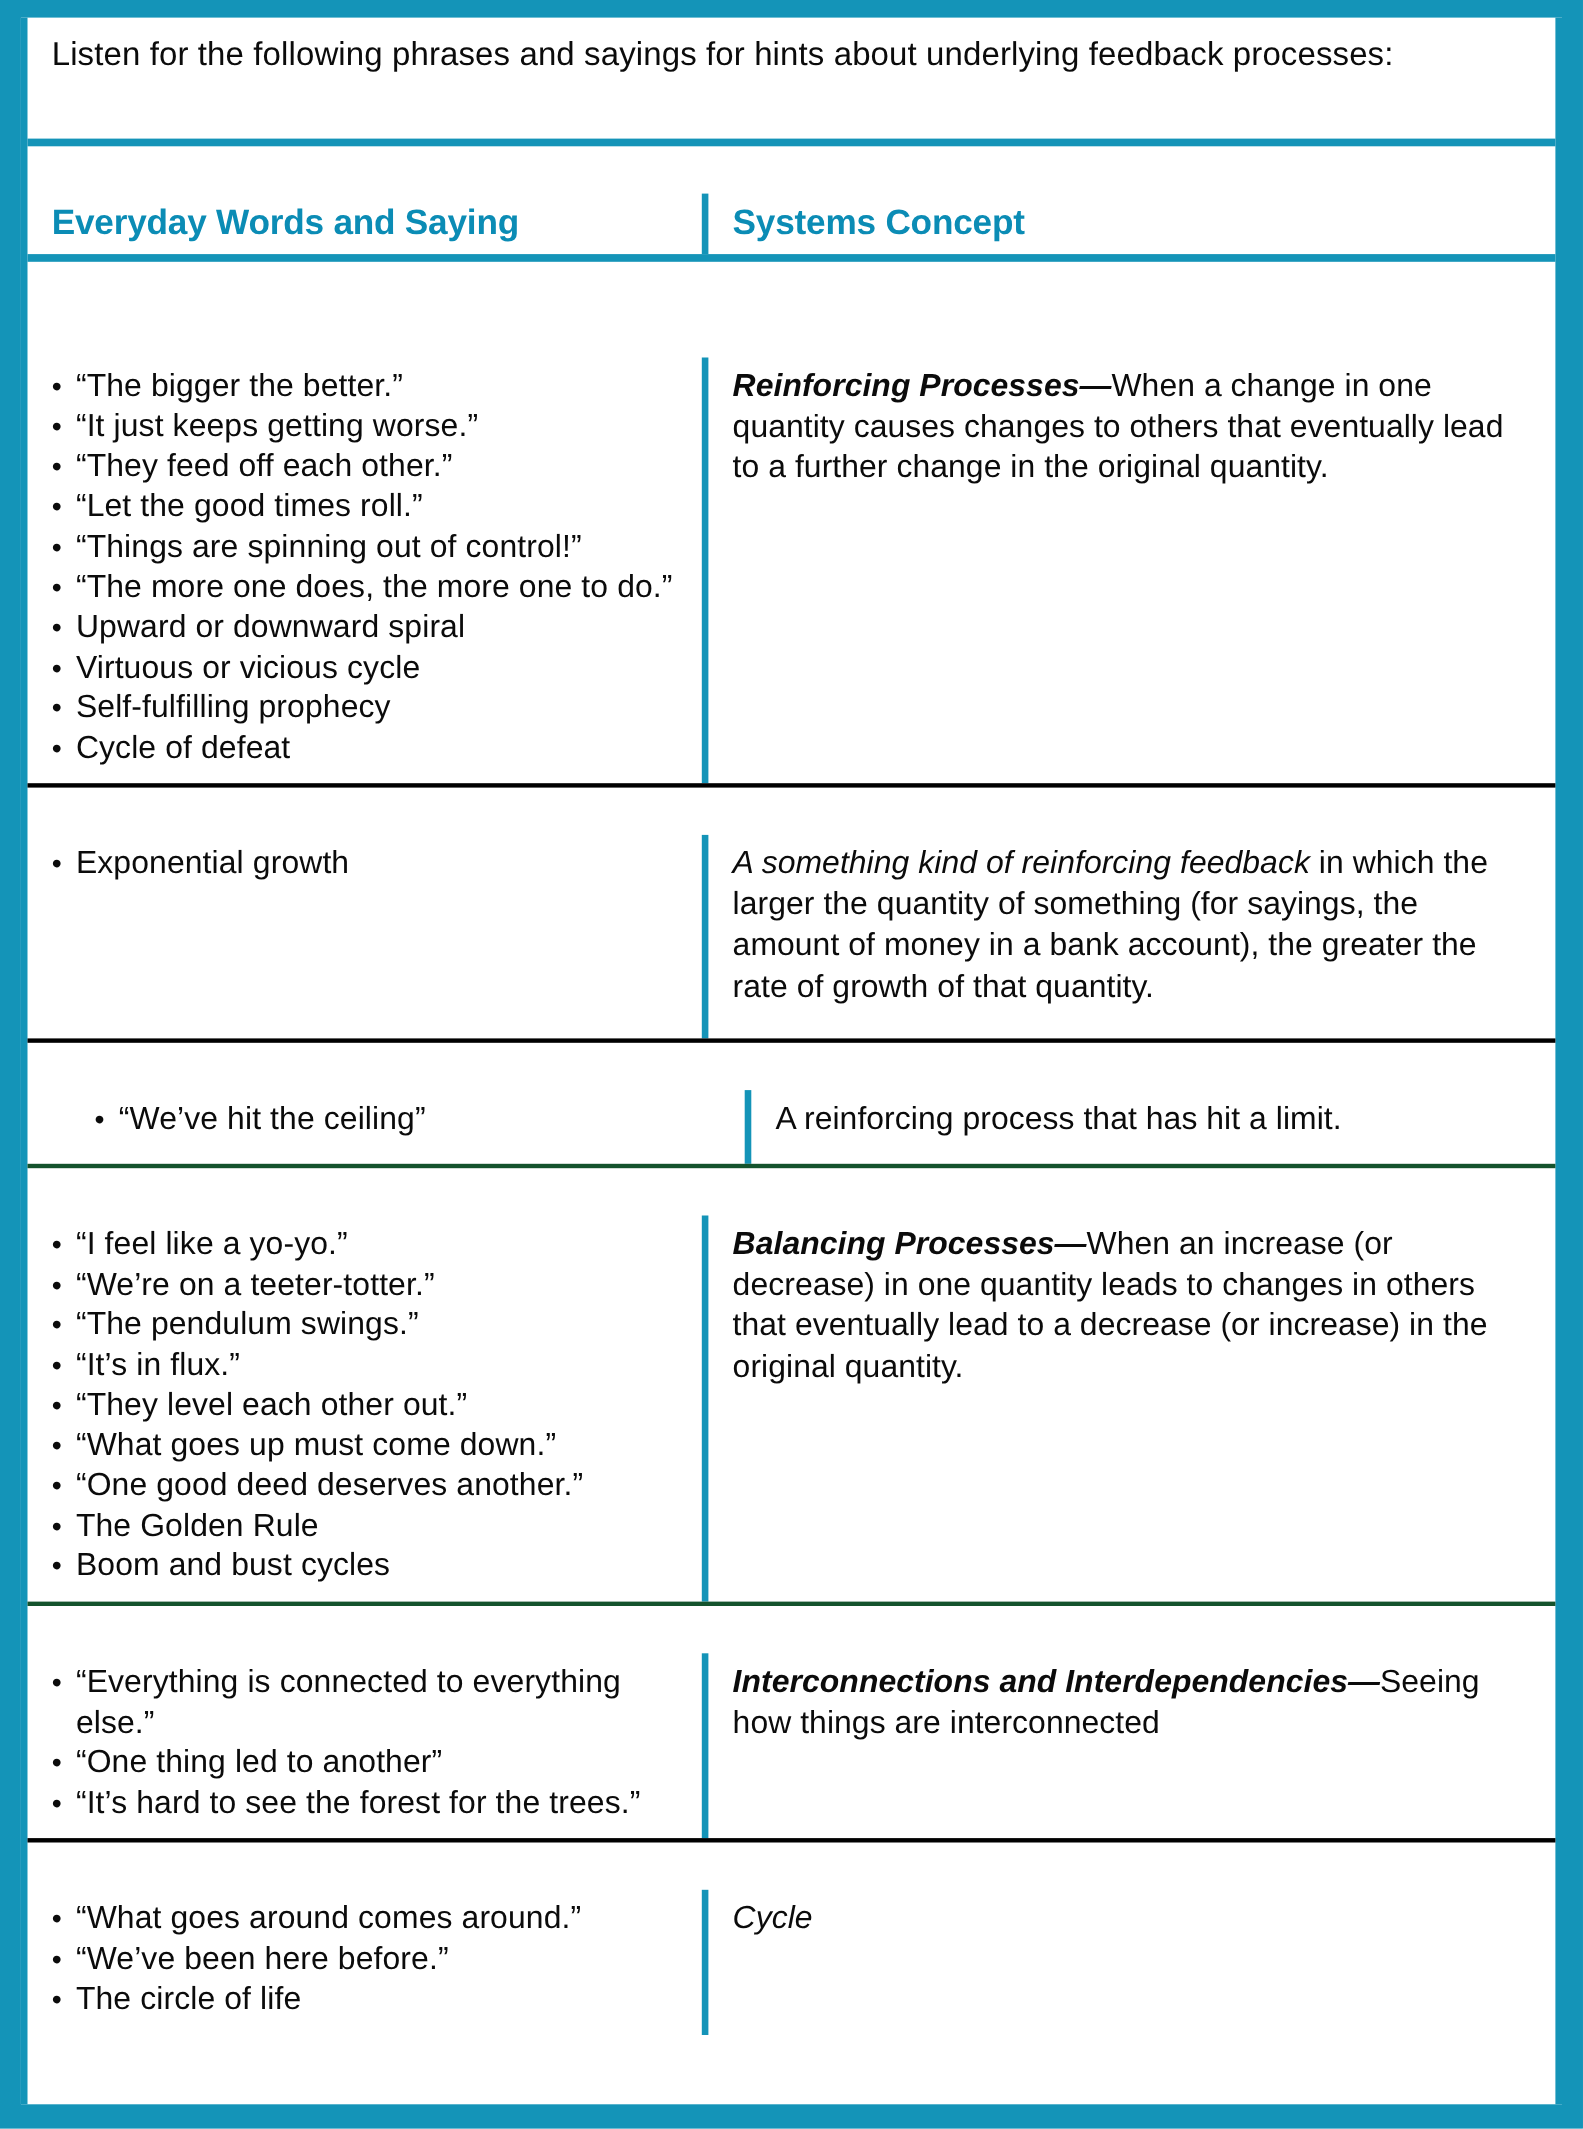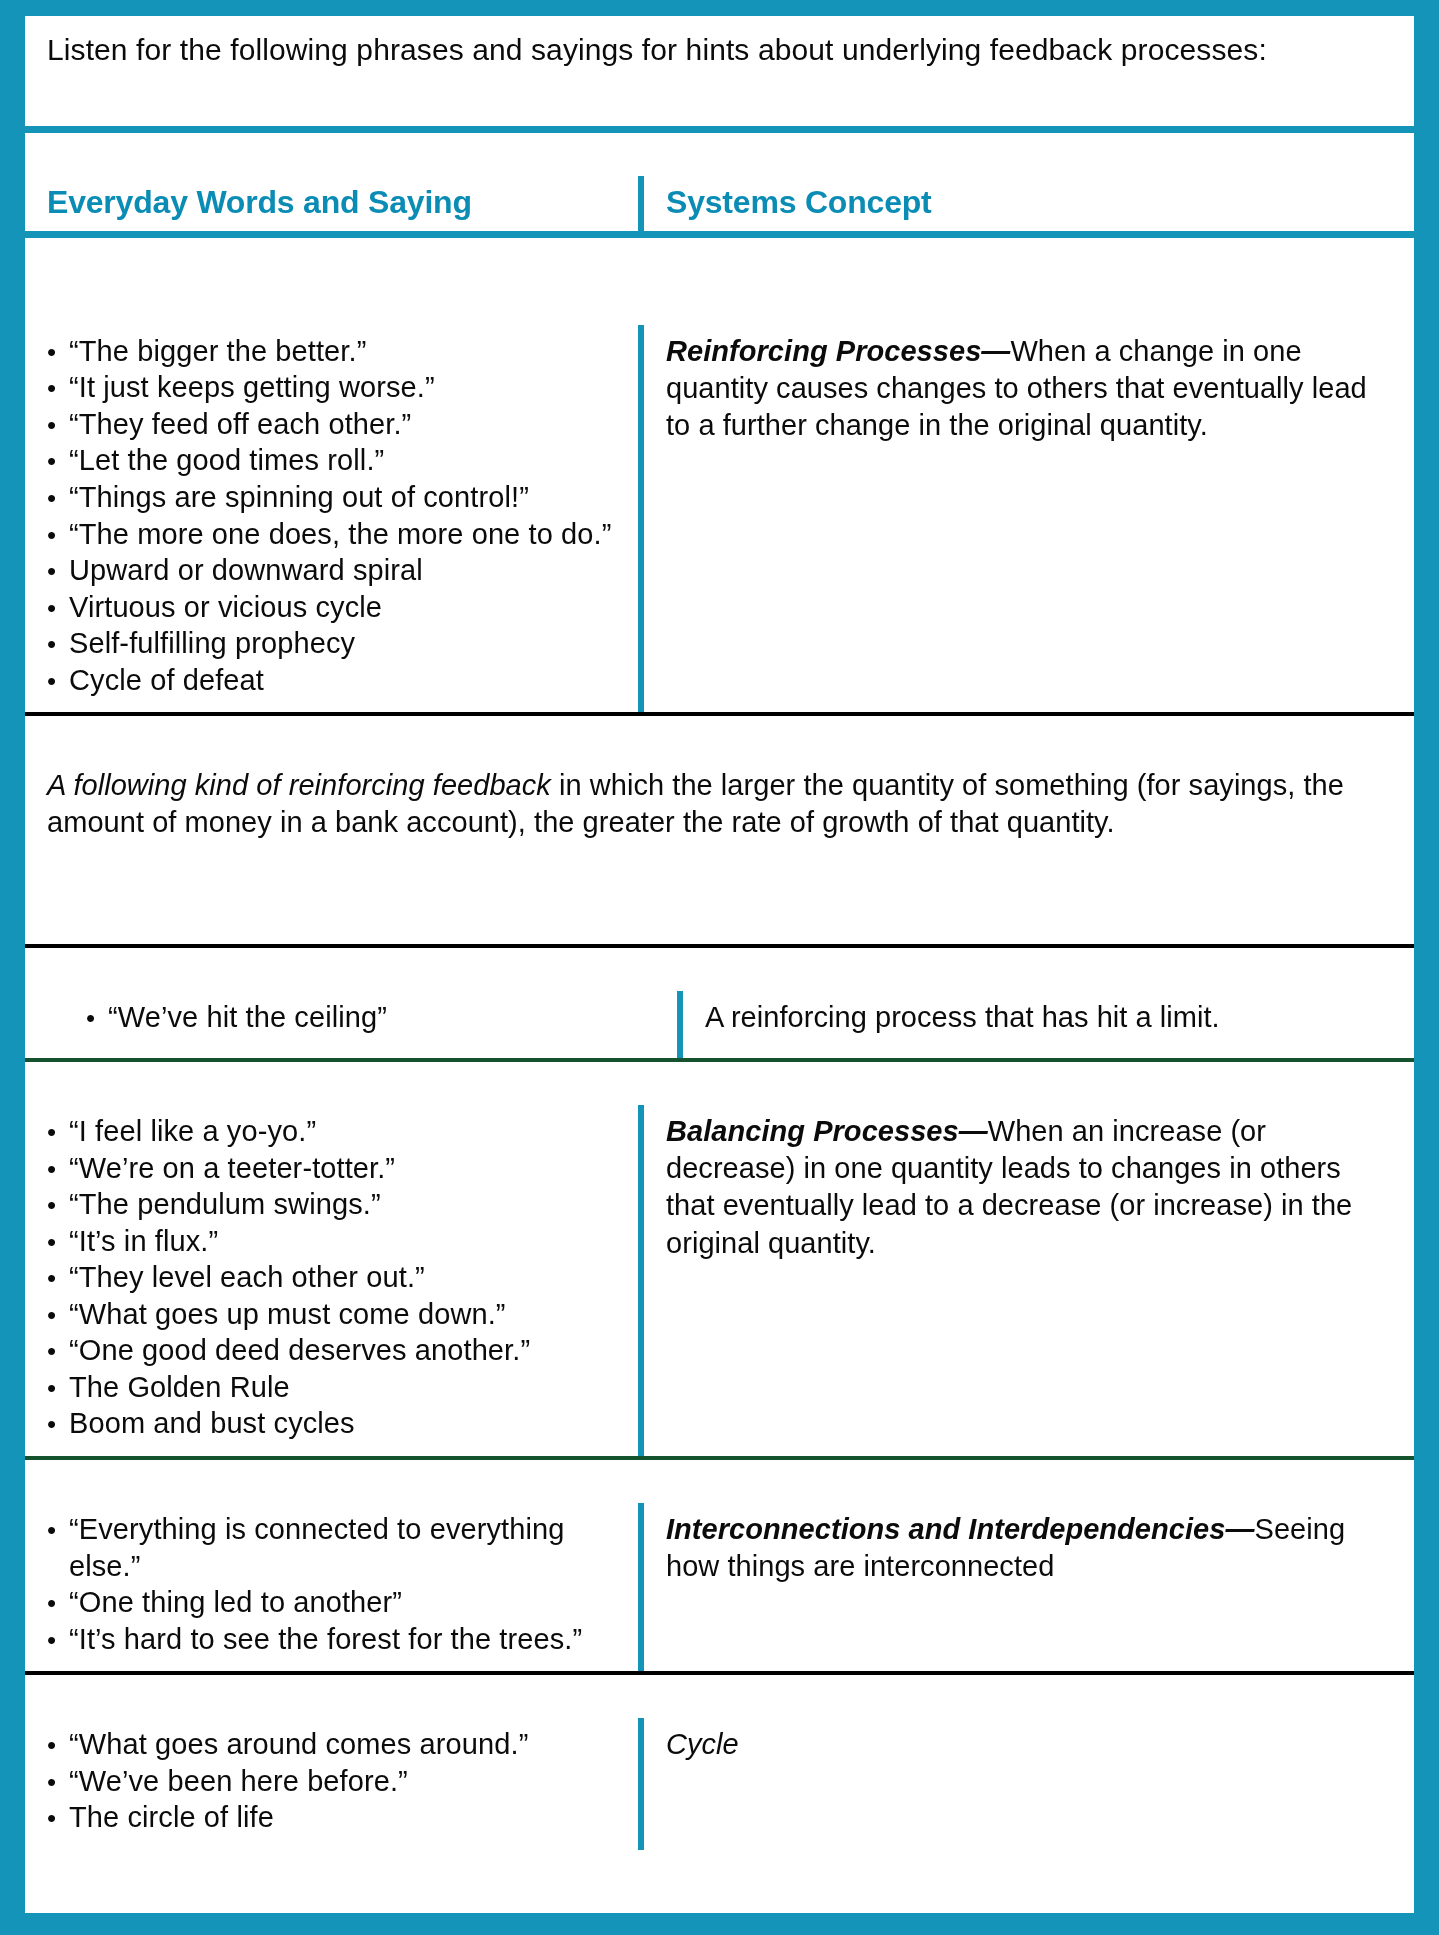--- a/index.html
+++ b/index.html
@@ -172,22 +172,27 @@
                 <li>Virtuous or vicious cycle</li>
                 <li>Self-fulfilling prophecy</li>
                 <li>Cycle of defeat</li>
               </ul>
             </div>
             <div class="cell col-right">
               <div class="concept"><span class="term">Reinforcing Processes—</span><span>When a change in one quantity causes changes to others that eventually lead to a further change in the original quantity.</span></div>
             </div>
           </div>
           <div class="row h-mid">
-            <div class="cell col-right">
-              <div class="concept"><span class="ital">A following kind of reinforcing feedback</span><span> in which the larger the quantity of something (for sayings, the amount of money in a bank account), the greater the rate of growth of that quantity.</span></div>
+            <div class="cell col-left">
+              <ul class="bullets">
+                <li>Exponential growth</li>
+              </ul>
+            </div>
+            <div class="cell col-right">
+              <div class="concept"><span class="ital">A something kind of reinforcing feedback</span><span> in which the larger the quantity of something (for sayings, the amount of money in a bank account), the greater the rate of growth of that quantity.</span></div>
             </div>
           </div>
           <div class="row h-small">
             <div class="cell col-left">
               <ul class="bullets">
                 <li>“We’ve hit the ceiling”</li>
               </ul>
             </div>
             <div class="cell col-right">
               <div class="concept"><span>A reinforcing process that has hit a limit.</span></div>

